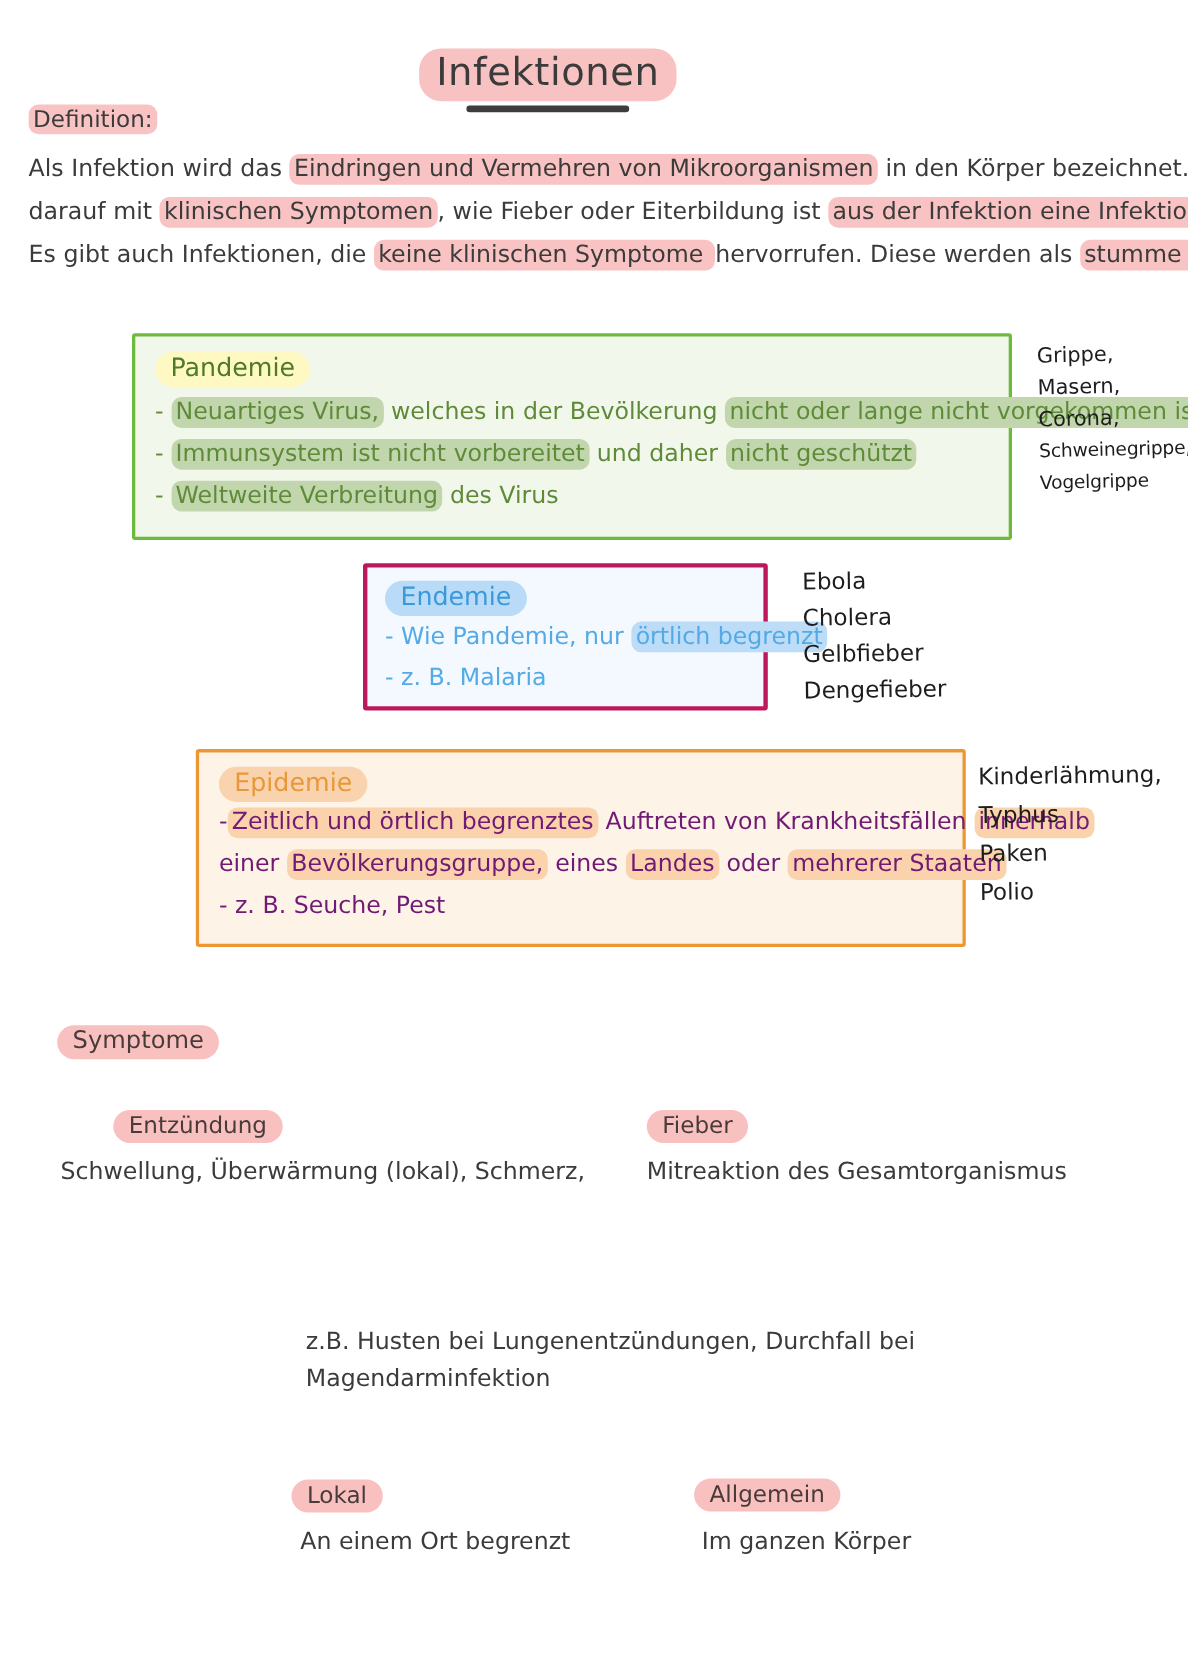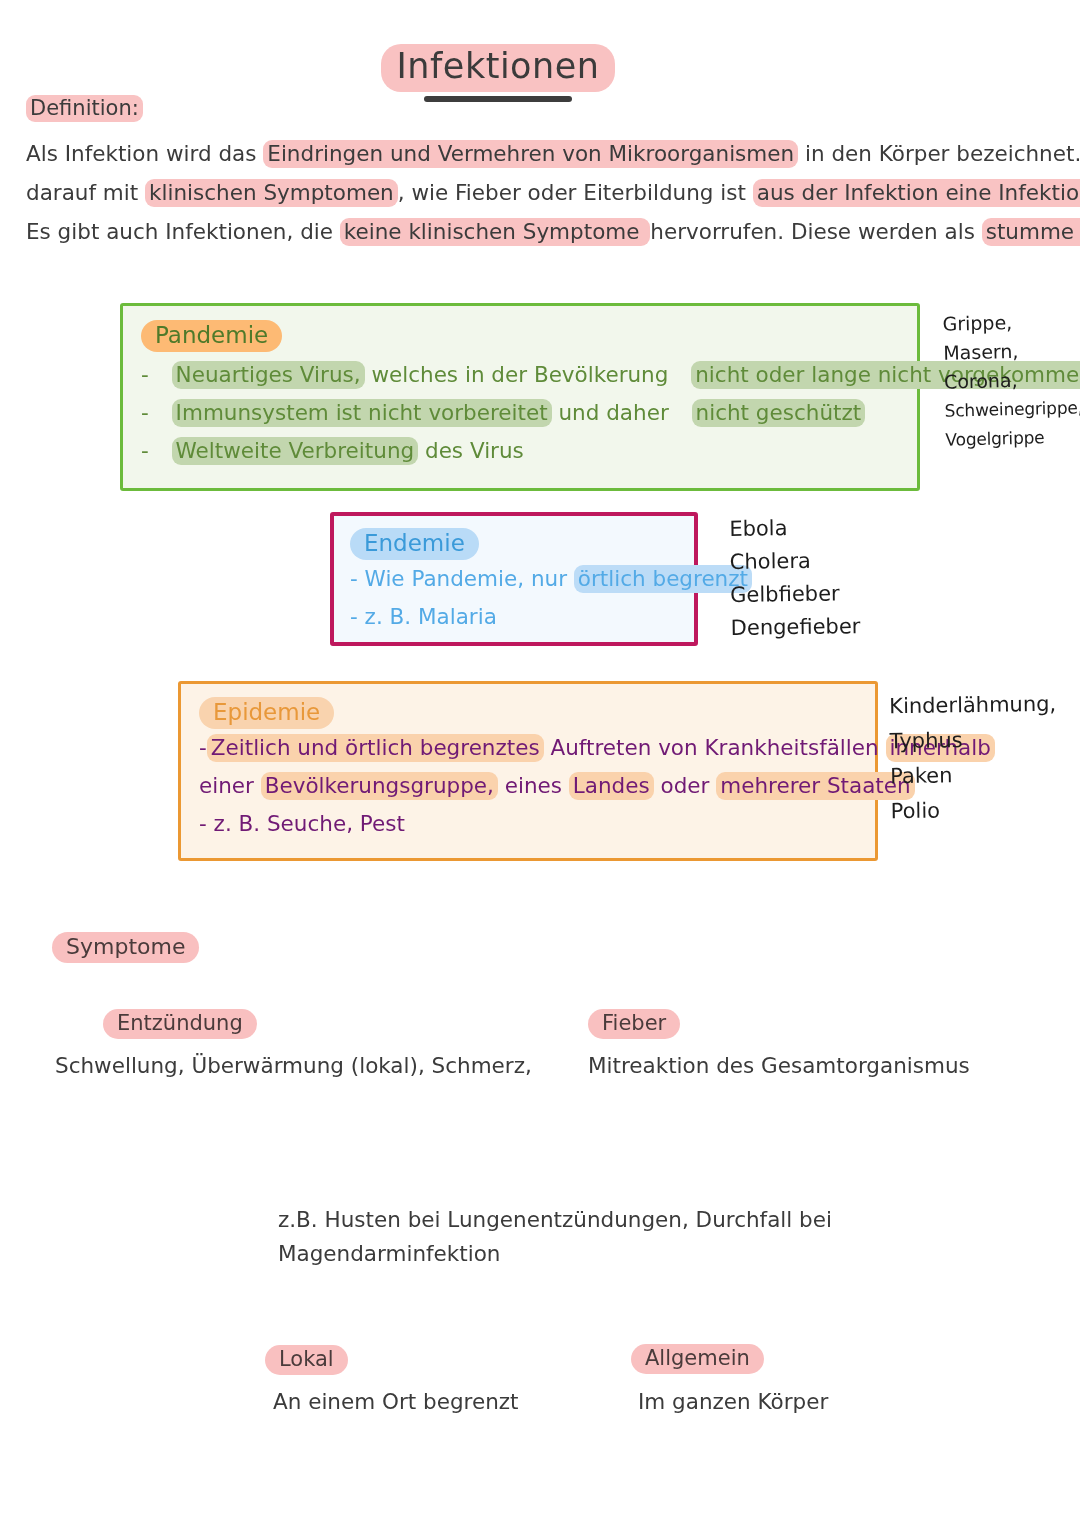--- a/index.html
+++ b/index.html
@@ -25,32 +25,32 @@
   
   .abs { position: absolute; }
 
   .hl {
     border-radius: 9px;
     padding: 1px 4px 2px 4px;
     box-decoration-break: clone;
     -webkit-box-decoration-break: clone;
   }
   .hl-pink   { background: #f9c3c3; }
-  .hl-green  { background: #c2d6ae; margin-left: 16px; }
+  .hl-green  { background: #c2d6ae; }
   .hl-blue   { background: #bcdcf7; }
   .hl-orange { background: #fad2ac; }
 
   .badge {
     display: inline-block;
     border-radius: 16px;
     padding: 3px 14px 5px 14px;
     line-height: 1.05;
   }
   .badge-pink   { background: #f9c0c0; color: #4a3b3b; }
-  .badge-green  { background: #fdba74; color: #4f7a2a; }
+  .badge-green  { background: #fef9c3; color: #4f7a2a; }
   .badge-blue   { background: #b9dbf7; color: #3a9ad9; }
   .badge-orange { background: #f9d3ae; color: #e8983a; }
 
   
   #title-wrap {
     top: 44px; left: 0; width: 996px;
     text-align: center;
   }
   #title-text {
     display: inline-block;

